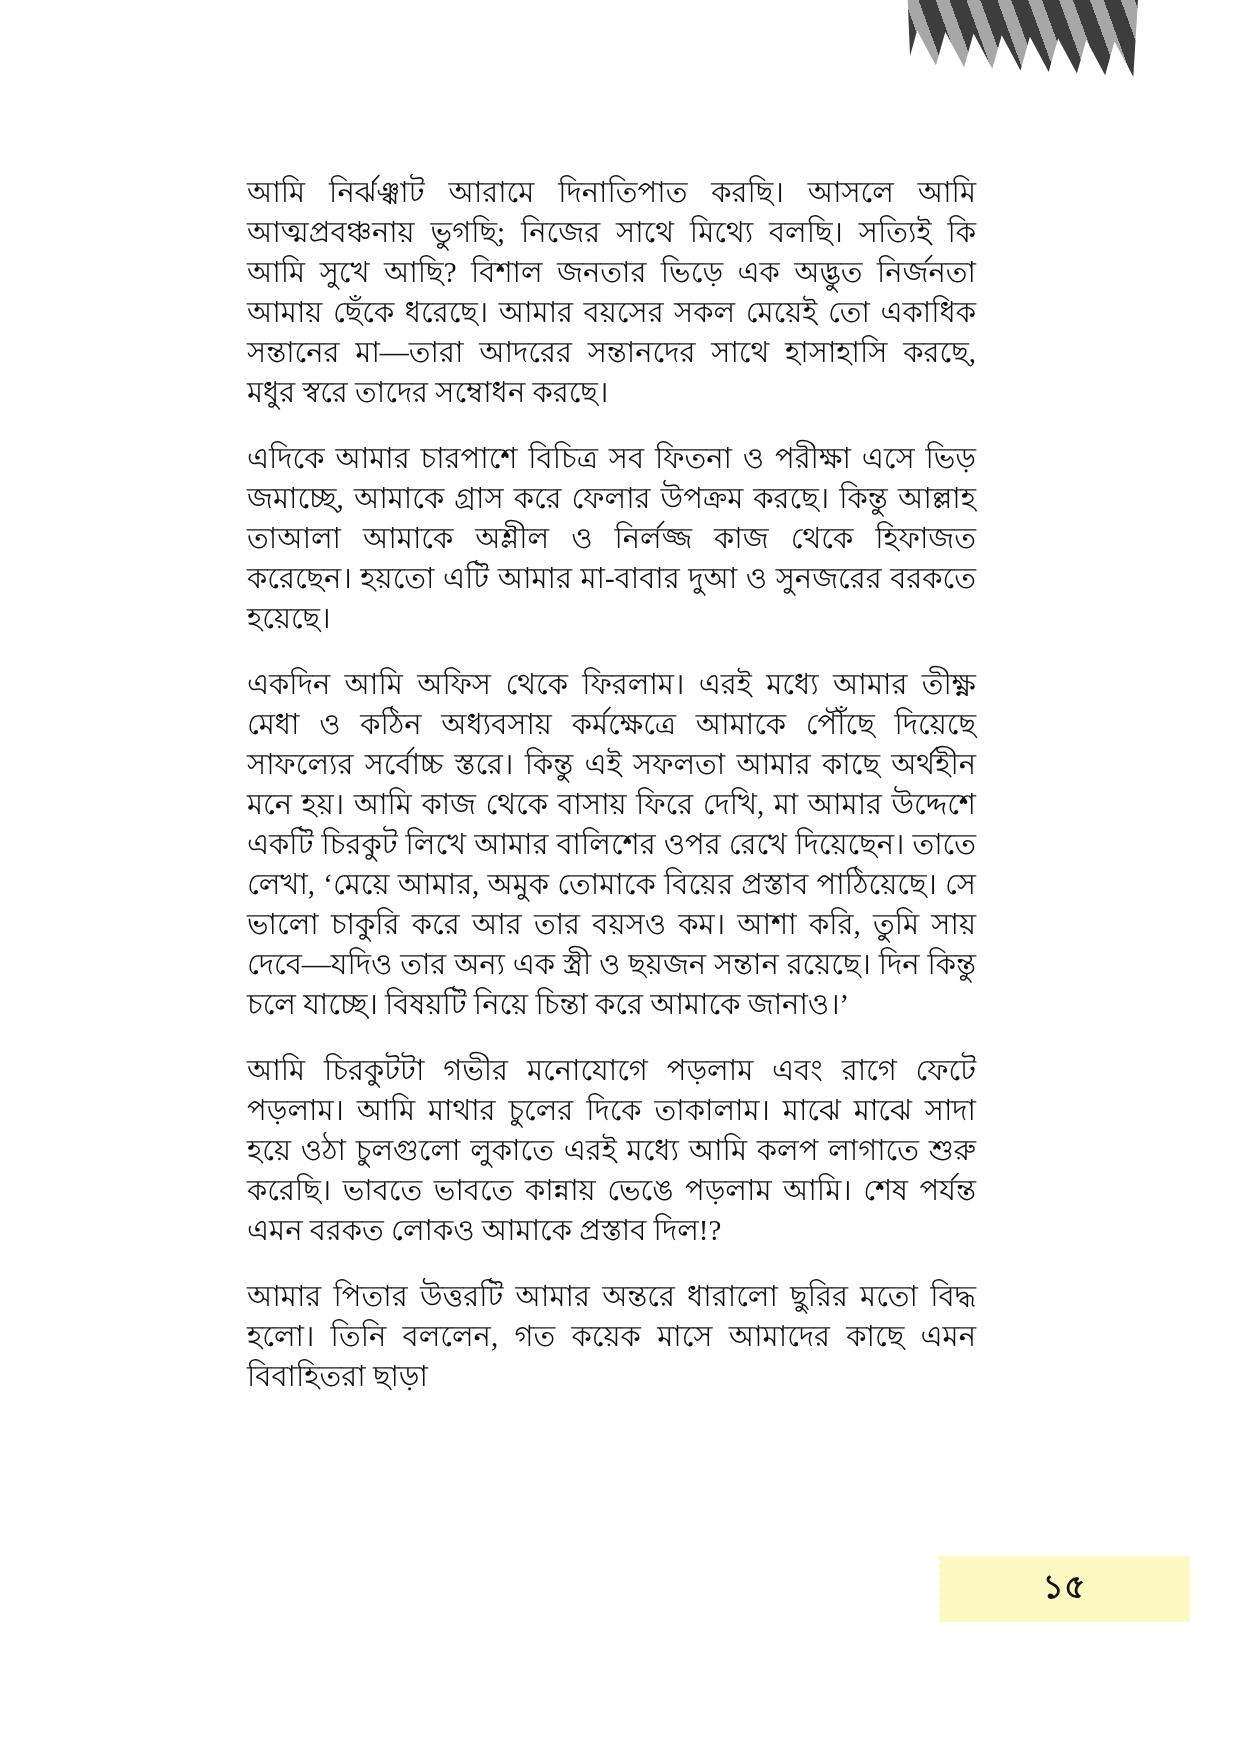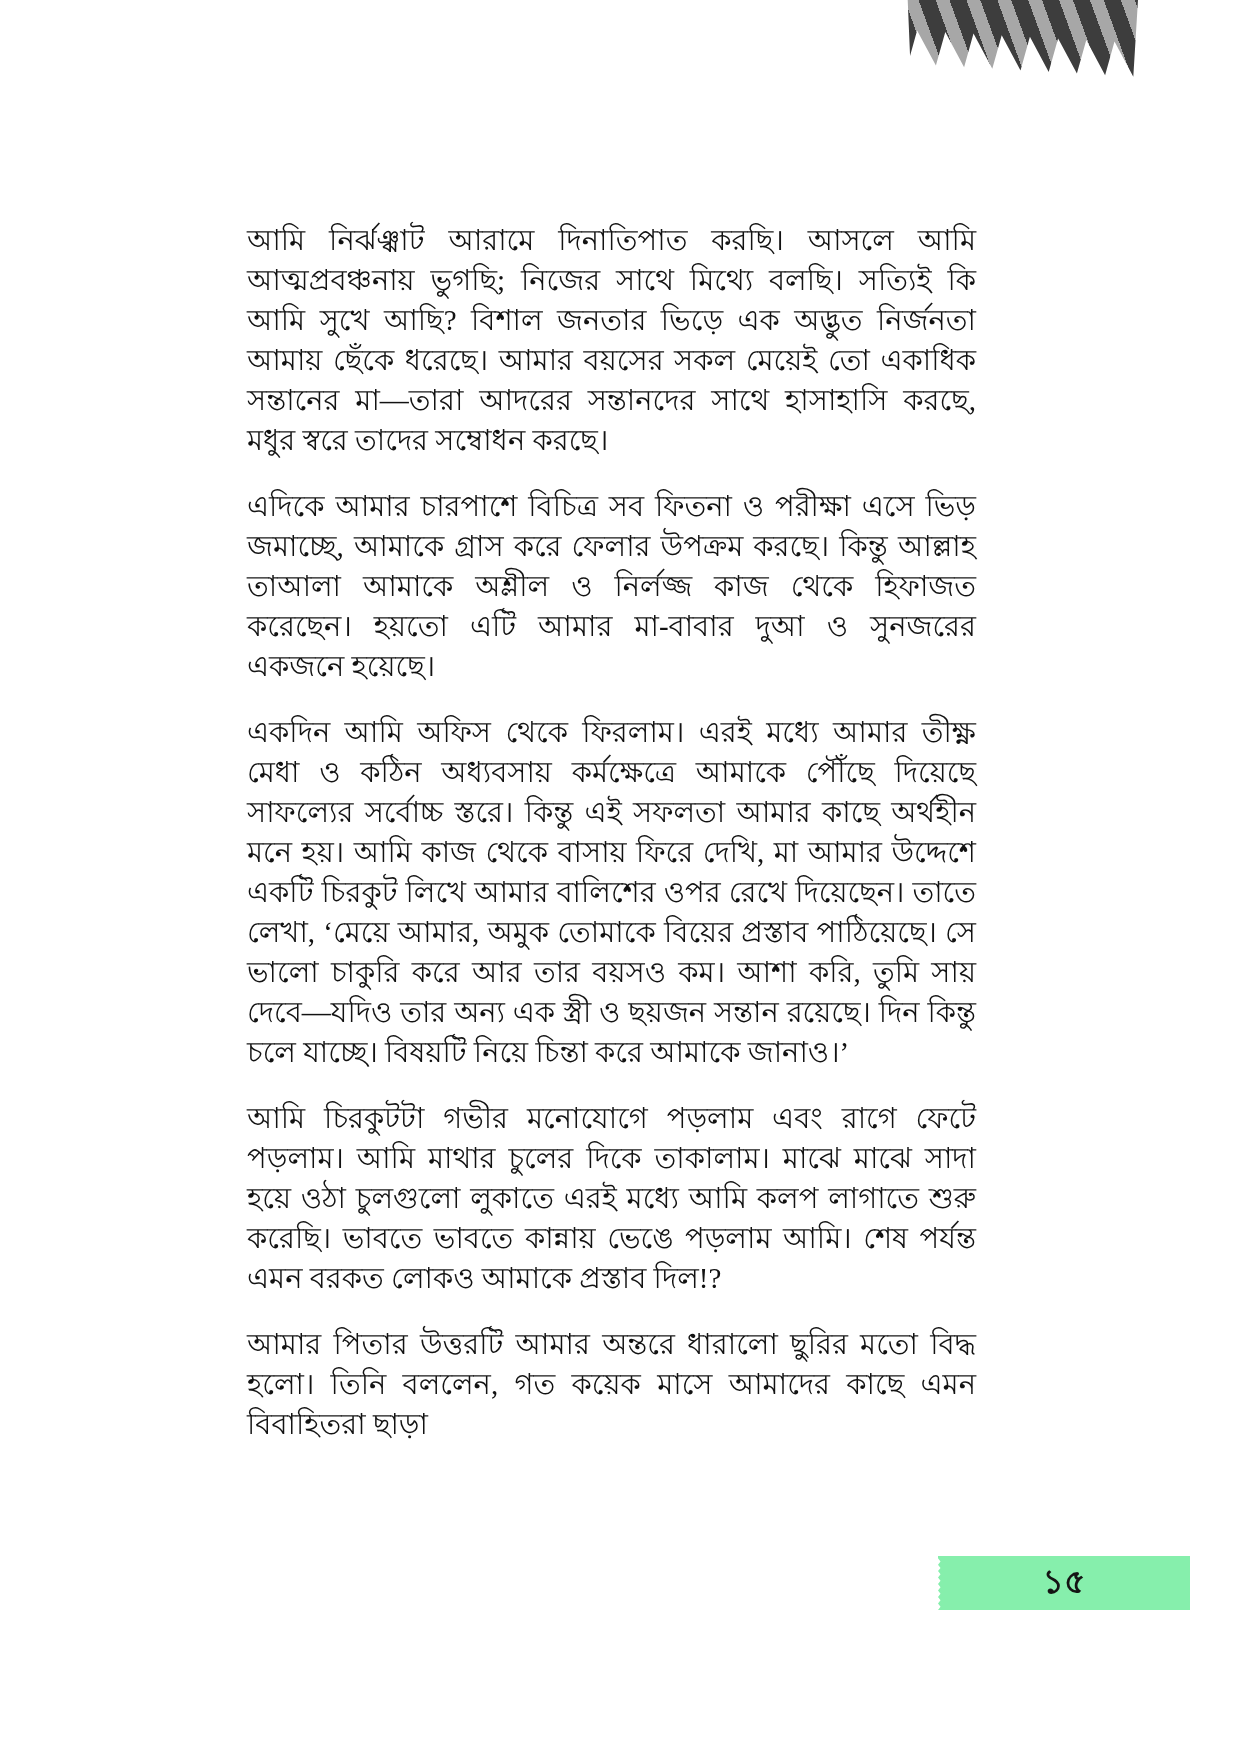--- a/index.html
+++ b/index.html
@@ -29,21 +29,20 @@
     );
   }
 
   
   .bodycol {
     position: absolute;
     left: 247px;
     top: 172px;
     width: 729px;
     color: #121212;
-    margin-top: 48px;
   }
   .bodycol p {
     margin: 0 0 26px 0;
     font-size: 29px;
     line-height: 40px;
     font-weight: 500;
     text-align: justify;
     text-justify: inter-word;
   }
   .bodycol p:last-child { margin-bottom: 0; }
@@ -61,24 +60,24 @@
     white-space: nowrap;
   }
   .footer-caption .bang { color: #c40000; }
 
   
   .pagenum-box {
     position: absolute;
     left: 938px;
     top: 1556px;
     width: 252px;
-    height: 54px;
-    background: #86efac;
+    height: 66px;
+    background: #fef9c3;
     display: flex;
-    align-items: flex-start;
+    align-items: center;
     justify-content: center;
     clip-path: polygon(
       0 0, 100% 0, 100% 100%, 0 100%,
       1% 94%, 0 88%, 1% 82%, 0 76%, 1% 70%, 0 64%, 1% 58%, 0 52%,
       1% 46%, 0 40%, 1% 34%, 0 28%, 1% 22%, 0 16%, 1% 10%, 0 4%
     );
   }
   .pagenum {
     font-size: 33px;
     font-weight: 600;
@@ -87,21 +86,21 @@
 </style>
 </head>
 <body>
 
 <div class="page">
 
   <div class="stripes"></div>
 
   <div class="bodycol">
     <p>আমি নির্ঝঞ্ঝাট আরামে দিনাতিপাত করছি। আসলে আমি আত্মপ্রবঞ্চনায় ভুগছি; নিজের সাথে মিথ্যে বলছি। সত্যিই কি আমি সুখে আছি? বিশাল জনতার ভিড়ে এক অদ্ভুত নির্জনতা আমায় ছেঁকে ধরেছে। আমার বয়সের সকল মেয়েই তো একাধিক সন্তানের মা—তারা আদরের সন্তানদের সাথে হাসাহাসি করছে, মধুর স্বরে তাদের সম্বোধন করছে।</p>
-    <p>এদিকে আমার চারপাশে বিচিত্র সব ফিতনা ও পরীক্ষা এসে ভিড় জমাচ্ছে, আমাকে গ্রাস করে ফেলার উপক্রম করছে। কিন্তু আল্লাহ তাআলা আমাকে অশ্লীল ও নির্লজ্জ কাজ থেকে হিফাজত করেছেন। হয়তো এটি আমার মা-বাবার দুআ ও সুনজরের একজনে হয়েছে।</p>
+    <p>এদিকে আমার চারপাশে বিচিত্র সব ফিতনা ও পরীক্ষা এসে ভিড় জমাচ্ছে, আমাকে গ্রাস করে ফেলার উপক্রম করছে। কিন্তু আল্লাহ তাআলা আমাকে অশ্লীল ও নির্লজ্জ কাজ থেকে হিফাজত করেছেন। হয়তো এটি আমার মা-বাবার দুআ ও সুনজরের বরকতে হয়েছে।</p>
     <p>একদিন আমি অফিস থেকে ফিরলাম। এরই মধ্যে আমার তীক্ষ্ণ মেধা ও কঠিন অধ্যবসায় কর্মক্ষেত্রে আমাকে পৌঁছে দিয়েছে সাফল্যের সর্বোচ্চ স্তরে। কিন্তু এই সফলতা আমার কাছে অর্থহীন মনে হয়। আমি কাজ থেকে বাসায় ফিরে দেখি, মা আমার উদ্দেশে একটি চিরকুট লিখে আমার বালিশের ওপর রেখে দিয়েছেন। তাতে লেখা, ‘মেয়ে আমার, অমুক তোমাকে বিয়ের প্রস্তাব পাঠিয়েছে। সে ভালো চাকুরি করে আর তার বয়সও কম। আশা করি, তুমি সায় দেবে—যদিও তার অন্য এক স্ত্রী ও ছয়জন সন্তান রয়েছে। দিন কিন্তু চলে যাচ্ছে। বিষয়টি নিয়ে চিন্তা করে আমাকে জানাও।’</p>
     <p>আমি চিরকুটটা গভীর মনোযোগে পড়লাম এবং রাগে ফেটে পড়লাম। আমি মাথার চুলের দিকে তাকালাম। মাঝে মাঝে সাদা হয়ে ওঠা চুলগুলো লুকাতে এরই মধ্যে আমি কলপ লাগাতে শুরু করেছি। ভাবতে ভাবতে কান্নায় ভেঙে পড়লাম আমি। শেষ পর্যন্ত এমন বরকত লোকও আমাকে প্রস্তাব দিল!?</p>
     <p>আমার পিতার উত্তরটি আমার অন্তরে ধারালো ছুরির মতো বিদ্ধ হলো। তিনি বললেন, গত কয়েক মাসে আমাদের কাছে এমন বিবাহিতরা ছাড়া</p>
   </div>
 
 
   <div class="pagenum-box">
     <span class="pagenum">১৫</span>
   </div>
 

